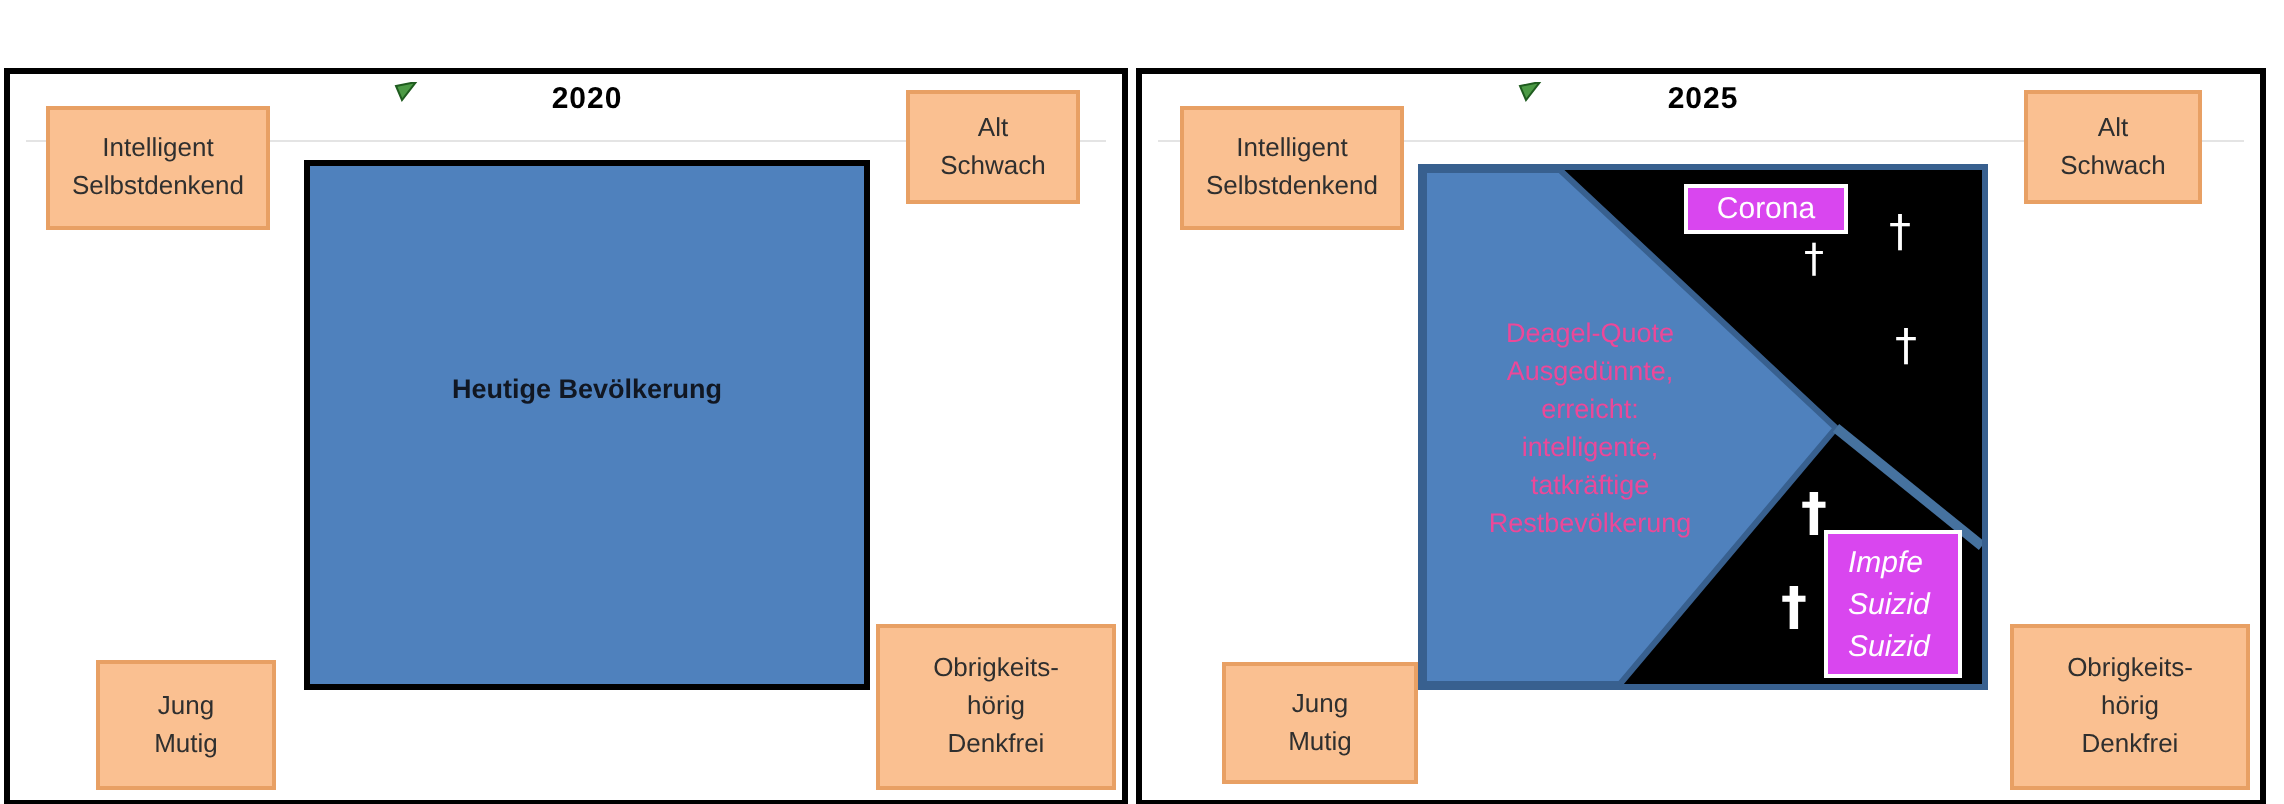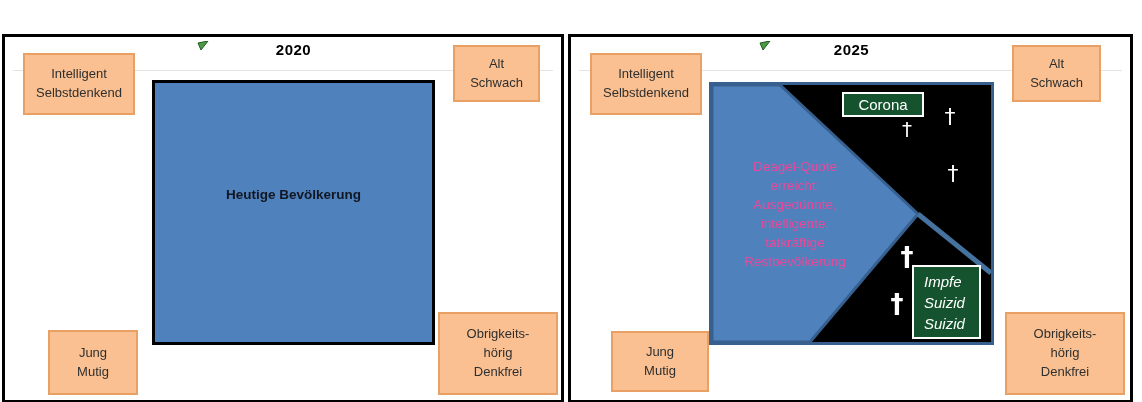--- a/index.html
+++ b/index.html
@@ -41,21 +41,21 @@
   }
   .survivor-text span{display:block;}
   .cross{
     position:absolute;color:#fff;transform:translate(-50%,-50%);
     font-family:"DejaVu Sans",sans-serif;line-height:1;
   }
   .cross.small{font-size:20px;}
   .cross.mid{font-size:22px;}
   .cross.big{font-size:26px;font-weight:bold;}
   .label-box{
-    position:absolute;background:#14532d;border:2px solid #fff;box-sizing:border-box;
+    position:absolute;background:#d946ef;border:2px solid #fff;box-sizing:border-box;
     color:#fff;font-size:15px;
   }
   .corona-box{display:flex;align-items:center;justify-content:center;}
   .impfe-box{padding:4px 0 4px 10px;line-height:21px;}
   .impfe-box span{display:block;font-style:italic;}
   .attribution{
     position:absolute;left:1040px;top:374px;width:72px;text-align:center;
     font-size:14px;color:#000;
   }
 </style>
@@ -134,22 +134,22 @@
 
       <div class="death-square" style="left:138px;top:45px;width:285px;height:263px;">
 
         <svg width="279" height="257" viewBox="0 0 279 257">
           <polygon points="0,0 68,0 206,129 98,257 0,257" fill="#4F81BD" stroke="#38608F" stroke-width="3"></polygon>
           <line x1="206" y1="129" x2="279" y2="188" stroke="#46729F" stroke-width="5"></line>
         </svg>
 
         <div class="survivor-text">
           <span>Deagel-Quote</span>
+          <span>Ausgedünnte,</span>
           <span>erreicht:</span>
-          <span>Ausgedünnte,</span>
           <span>intelligente,</span>
           <span>tatkräftige</span>
           <span>Restbevölkerung</span>
         </div>
 
         <div class="label-box corona-box" style="left:130px;top:7px;width:82px;height:25px;">
           <span>Corona</span>
         </div>
 
         <div class="label-box impfe-box" style="left:200px;top:180px;width:69px;height:74px;">

